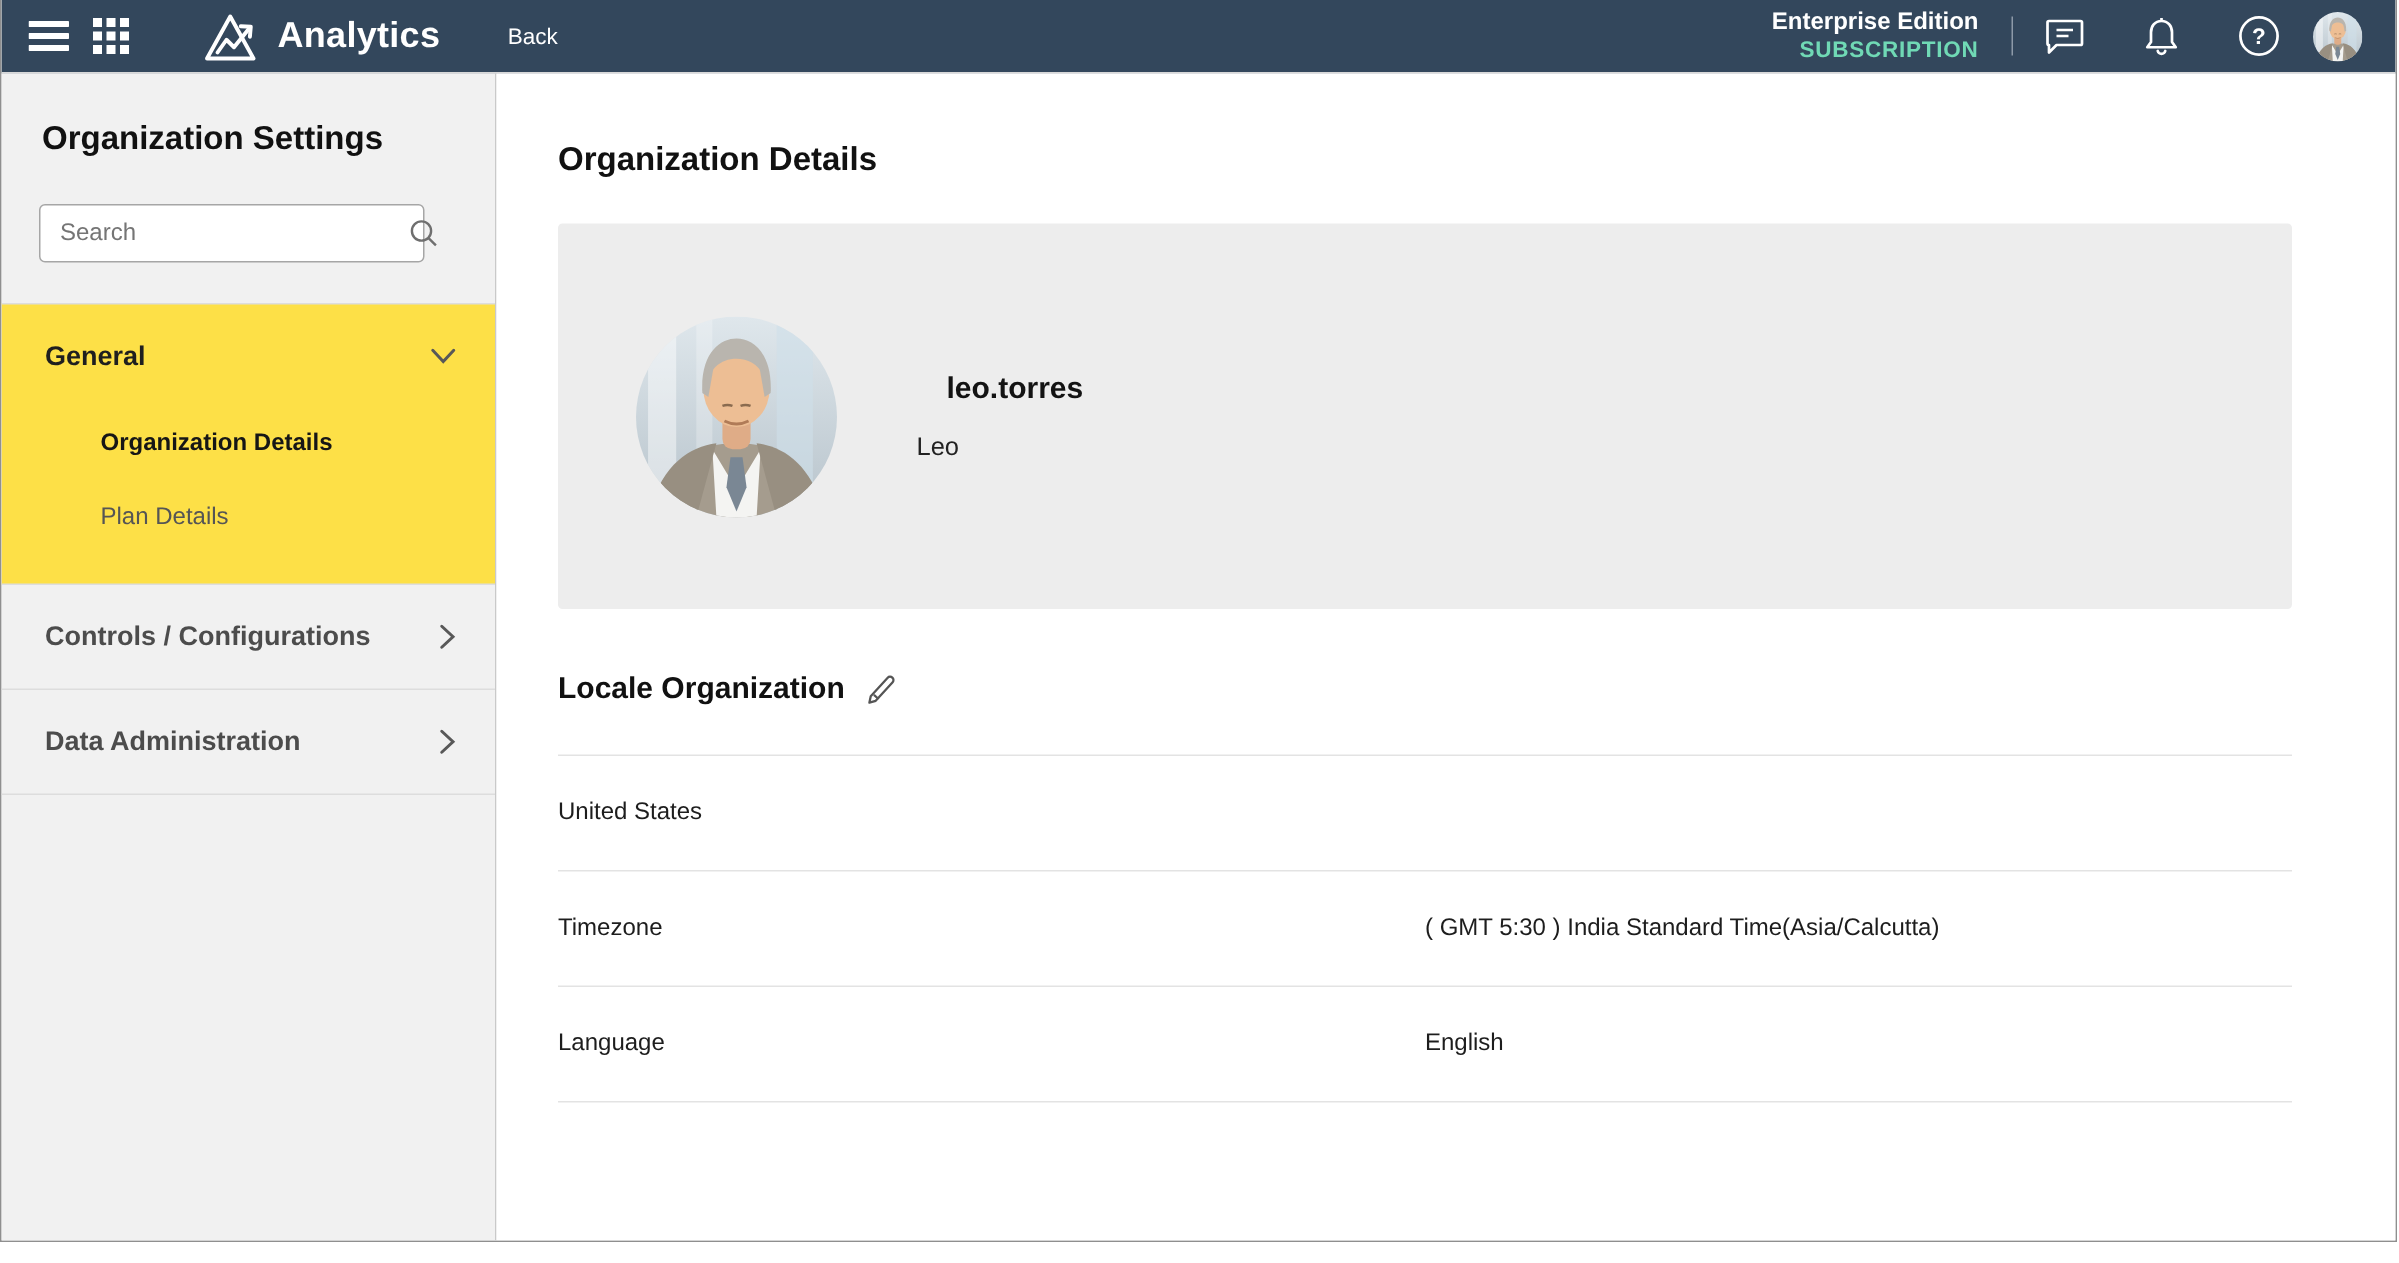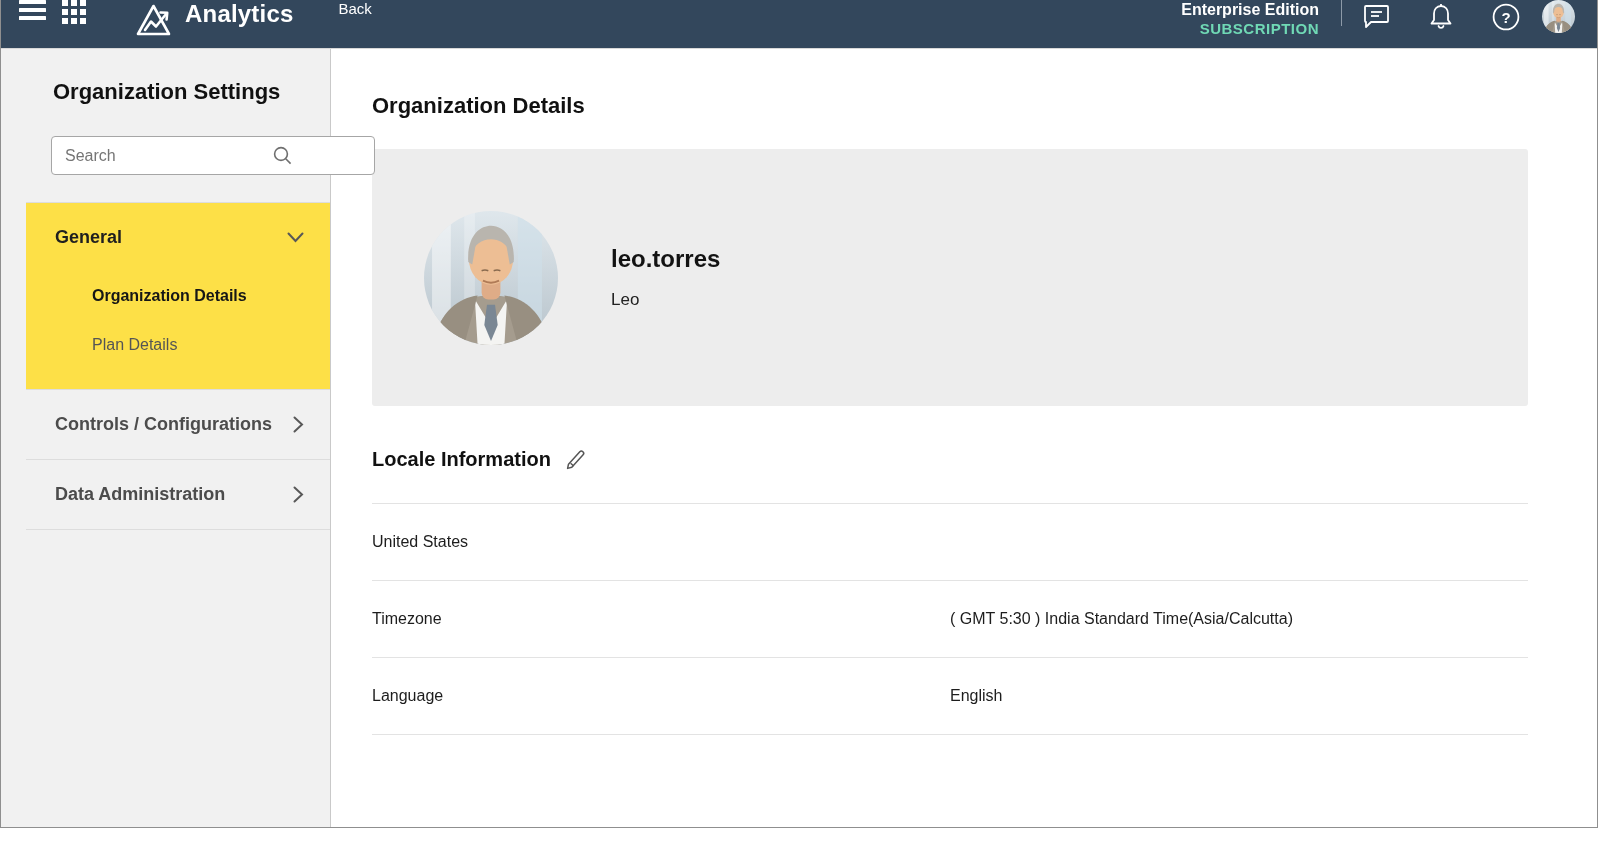--- a/index.html
+++ b/index.html
@@ -1,58 +1,58 @@
 <!DOCTYPE html>
 <html><head>
 <meta charset="utf-8">
 <style>
   * { margin:0; padding:0; box-sizing:border-box; }
   html,body { background:#ffffff; }
   body { font-family:"Liberation Sans", sans-serif; width:1599px; height:842px; position:relative; color:#1c1c1c; }
   .app { position:absolute; left:0; top:0; width:1598px; height:828px; border:1px solid #8f8f8f; border-top:none; background:#fff; overflow:hidden; }
 
   
-  .topbar { height:49px; background:#33475C; display:flex; align-items:flex-start; border-bottom:1px solid #d8d8d8; padding:0 22px 0 18px; }
+  .topbar { height:49px; background:#33475C; display:flex; align-items:center; border-bottom:1px solid #d8d8d8; padding:0 22px 0 18px; }
   .tb-iconbtn { display:inline-flex; align-items:center; justify-content:center; cursor:pointer; }
   .tb-iconbtn + .tb-iconbtn { margin-left:16px; }
   .logo-wrap { margin-left:48px; display:flex; align-items:center; }
   .product { color:#ffffff; font-size:24px; font-weight:600; margin-left:9px; letter-spacing:0.2px; }
   .back { color:#ffffff; font-size:15px; margin-left:45px; cursor:pointer; text-decoration:none; }
   .edition { margin-left:auto; text-align:right; line-height:1.25; }
   .edition-name { color:#ffffff; font-size:16px; font-weight:600; }
   .subscription { color:#70D9B5; font-size:15px; font-weight:700; letter-spacing:0.5px; }
   .vdiv { width:1px; height:26px; background:#8d9aa8; margin:0 21px 0 22px; }
   .tb-right-icons { display:flex; align-items:center; gap:22px; }
   .avatar-sm { width:33px; height:33px; border-radius:50%; overflow:hidden; display:block; cursor:pointer; }
 
   
   .body-row { display:flex; height:778px; }
-  .sidebar { width:330px; background:#f1f1f1; border-right:1px solid #c9c9c9; flex:none;padding-left:25px; }
+  .sidebar { width:330px; background:#f1f1f1; border-right:1px solid #c9c9c9; flex:none; }
   .main { flex:1; background:#ffffff; padding:44px 0 0 41px; }
 
   
   .side-title { font-size:22px; font-weight:700; color:#111; margin:30px 0 0 27px; }
   .search-wrap { position:relative; margin:31px 26px 0 25px; }
-  .search-input { width:324px; height:39px; border:1px solid #a6a6a6; border-radius:4px; background:#fff; font-size:16px; padding:0 38px 0 13px; color:#333; font-family:"Liberation Sans", sans-serif; }
+  .search-input { width:257px; height:39px; border:1px solid #a6a6a6; border-radius:4px; background:#fff; font-size:16px; padding:0 38px 0 13px; color:#333; font-family:"Liberation Sans", sans-serif; }
   .search-input::placeholder { color:#757575; }
   .search-icon { position:absolute; right:12px; top:10px; }
   .side-white { background:#fde047; border-top:1px solid #dddddd; border-bottom:1px solid #dddddd; margin-top:27px; padding-bottom:20px; }
   .group-row { height:68px; display:flex; align-items:center; justify-content:space-between; padding:0 26px 0 29px; cursor:pointer; }
   .group-label { font-size:18px; font-weight:700; color:#1f1f1f; }
   .sub-item { height:49px; display:flex; align-items:center; padding-left:66px; font-size:16px; color:#555; cursor:pointer; }
   .sub-item.active { font-weight:700; color:#161616; }
   .collapsed-group { height:70px; display:flex; align-items:center; justify-content:space-between; padding:0 26px 0 29px; border-bottom:1px solid #dddddd; cursor:pointer; }
   .collapsed-group .group-label { color:#4c4c4c; }
 
   
   .page-title { font-size:22px; font-weight:700; color:#111; }
   .profile-card { width:1156px; height:257px; background:#ededed; border-radius:3px; margin-top:30px; display:flex; align-items:center; }
   .profile-photo { width:134px; height:134px; border-radius:50%; overflow:hidden; margin-left:52px; flex:none; display:block; }
   .profile-info { margin-left:53px; }
-  .profile-username { font-size:24px; font-weight:700; color:#131313; }
+  .profile-username { font-size:20px; font-weight:700; color:#131313;margin-left:20px; }
   .profile-name { font-size:17px; color:#222; margin-top:17px; }
   .profile-email-row { display:flex; align-items:center; margin-top:29px; }
   .profile-email { font-size:16px; color:#1d1d1d; margin-left:10px; }
   .change-ownership { font-size:16px; color:#3C82F6; margin-left:11px; text-decoration:none; cursor:pointer; }
 
   .locale-head { display:flex; align-items:center; margin-top:42px; }
   .section-title { font-size:20px; font-weight:700; color:#111; }
   .edit-btn { margin-left:14px; display:inline-flex; cursor:pointer; }
 
   .ltable { width:1156px; margin-top:32px; border-top:1px solid #e3e3e3; }
@@ -216,21 +216,21 @@
         <svg class="profile-photo" viewBox="0 0 100 100">
             <use href="#avatar-graphic"></use>
           </svg>
         <div class="profile-info">
           <div class="profile-username">leo.torres</div>
           <div class="profile-name">Leo</div>
         </div>
       </section>
 
       <div class="locale-head">
-        <h2 class="section-title">Locale Information</h2>
+        <h2 class="section-title">Locale Organization</h2>
         <span class="edit-btn">
           <svg width="22" height="22" viewBox="0 0 22 22" fill="none" stroke="#555555" stroke-width="1.5" stroke-linejoin="round">
             <path d="M3.5,15.2 L14.8,2.8 C15.6,1.9 17,1.9 17.9,2.7 C18.8,3.5 18.9,4.9 18.1,5.8 L6.8,18.2 L2.6,19.4 Z"></path>
             <line x1="5.6" y1="14.2" x2="8.7" y2="17"></line>
           </svg>
         </span>
       </div>
 
       <div class="ltable">
         <div class="lrow">

